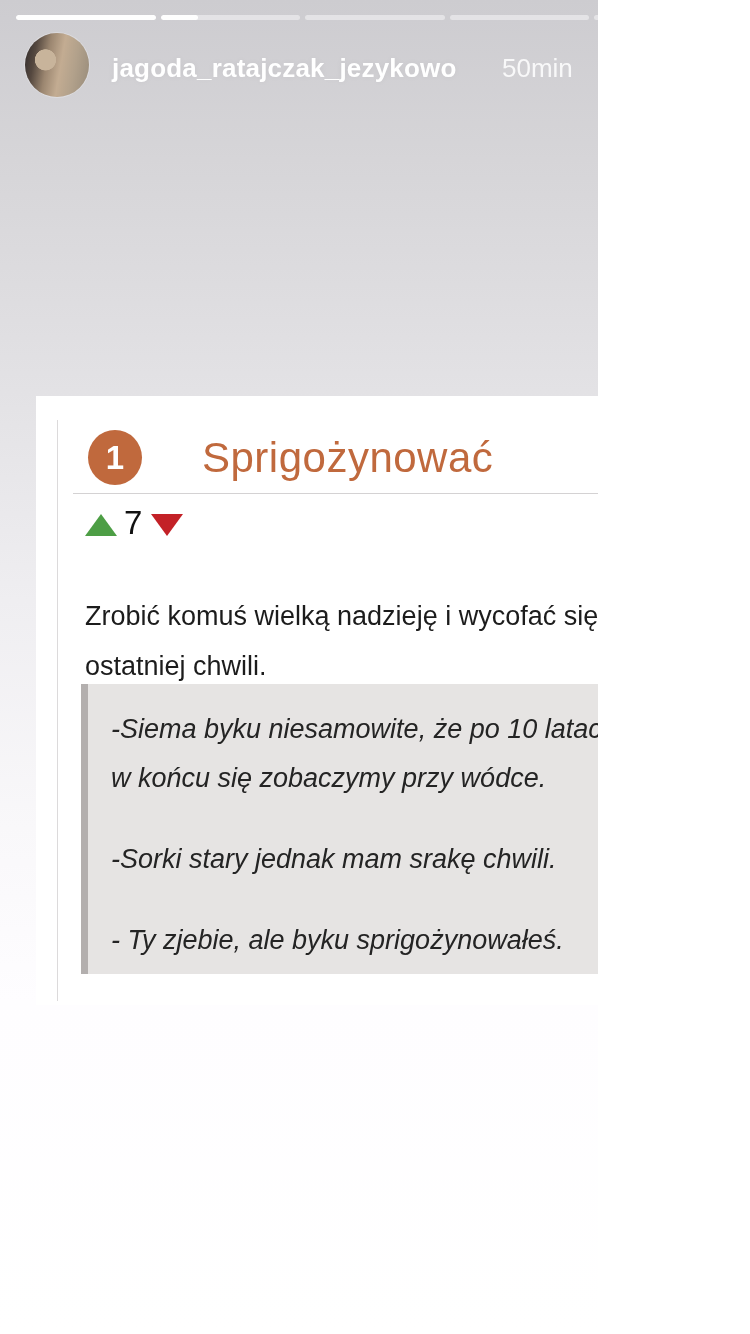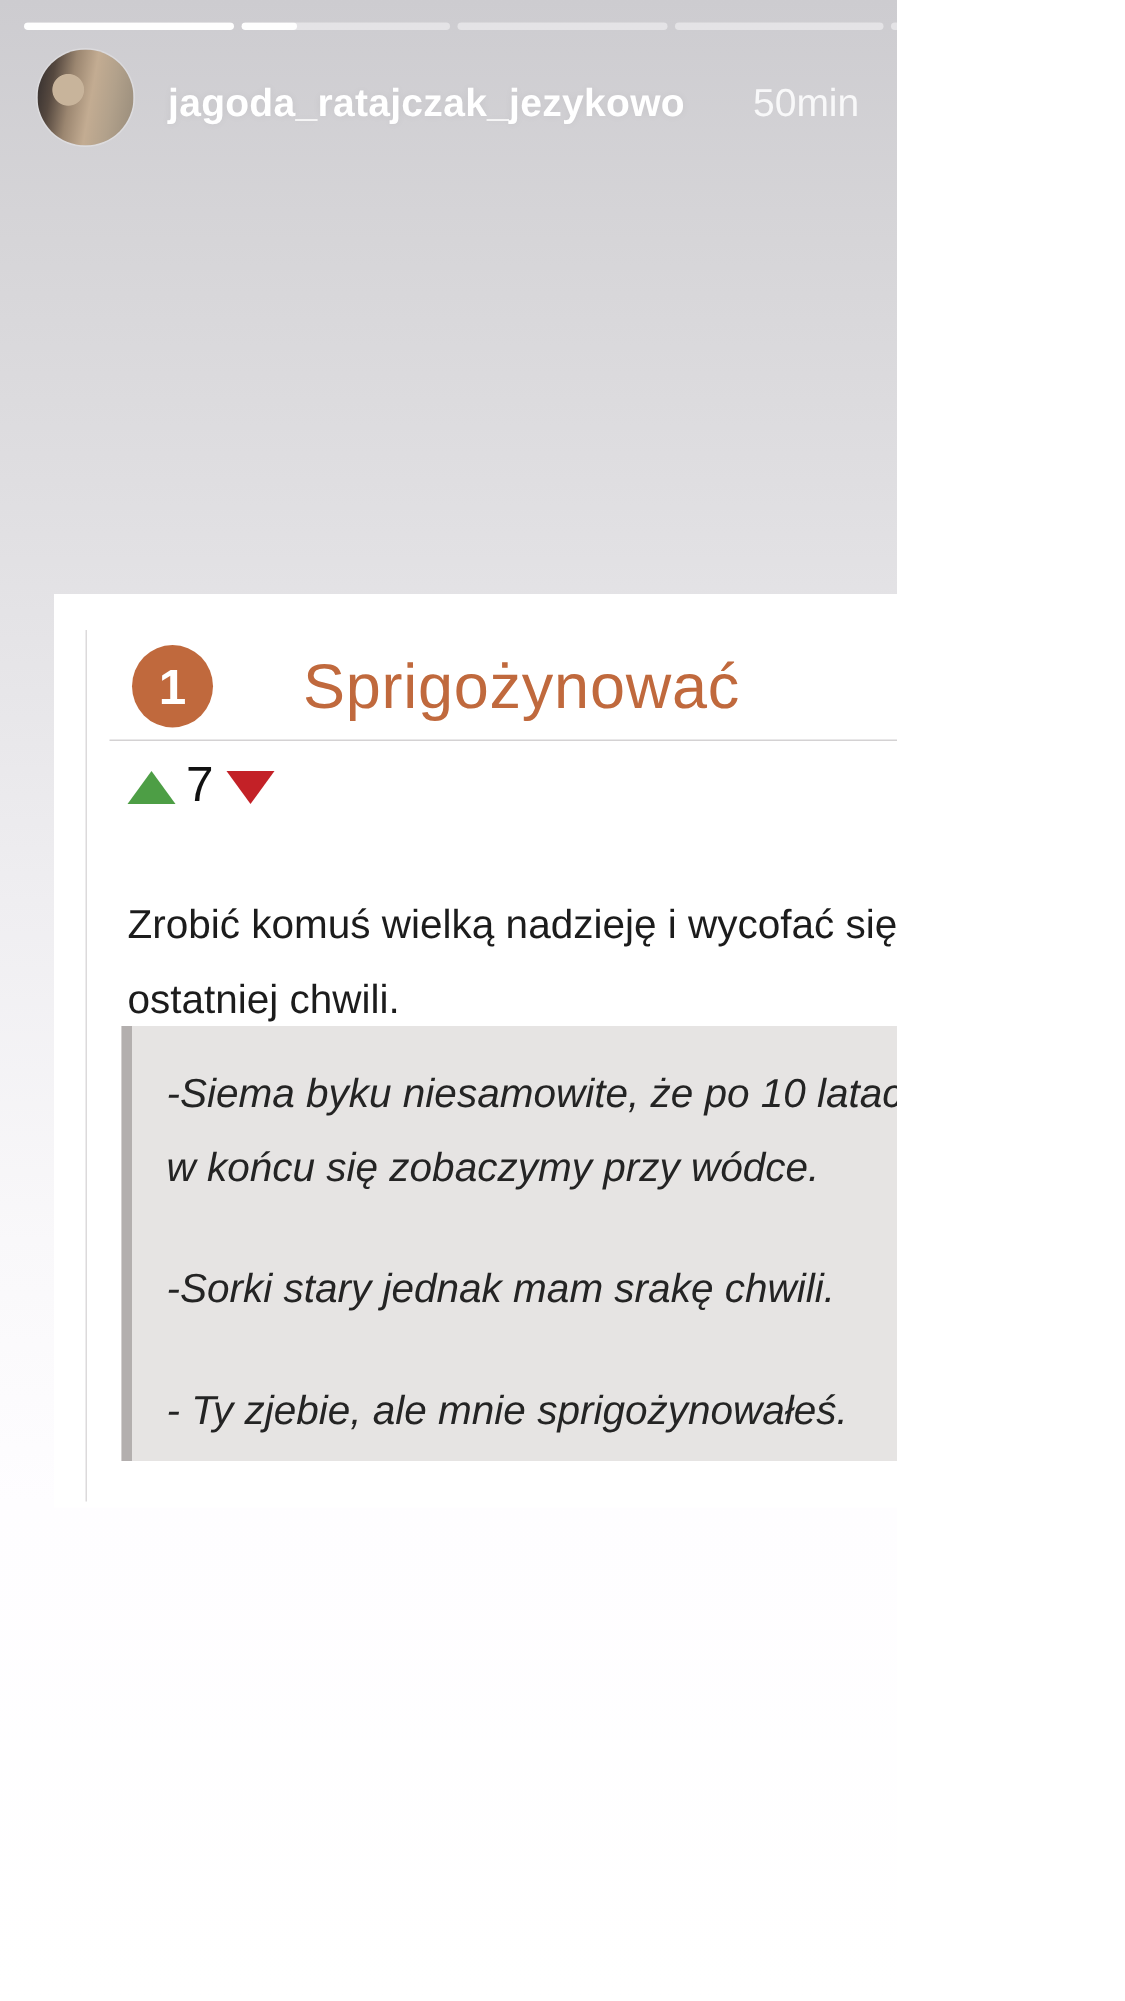--- a/index.html
+++ b/index.html
@@ -143,17 +143,17 @@
       <div class="tri-down"></div>
     </div>
 
     <div class="definition">Zrobić komuś wielką nadzieję i wycofać się w
 ostatniej chwili.</div>
 
     <div class="example-box">
       <p>-Siema byku niesamowite, że po 10 latach
 w końcu się zobaczymy przy wódce.</p>
       <p>-Sorki stary jednak mam srakę chwili.</p>
-      <p>- Ty zjebie, ale mnie sprigożynowałeś.</p>
+      <p>- Ty zjebie, ale byku sprigożynowałeś.</p>
     </div>
   </div>
 
 </div>
 
 </body></html>

